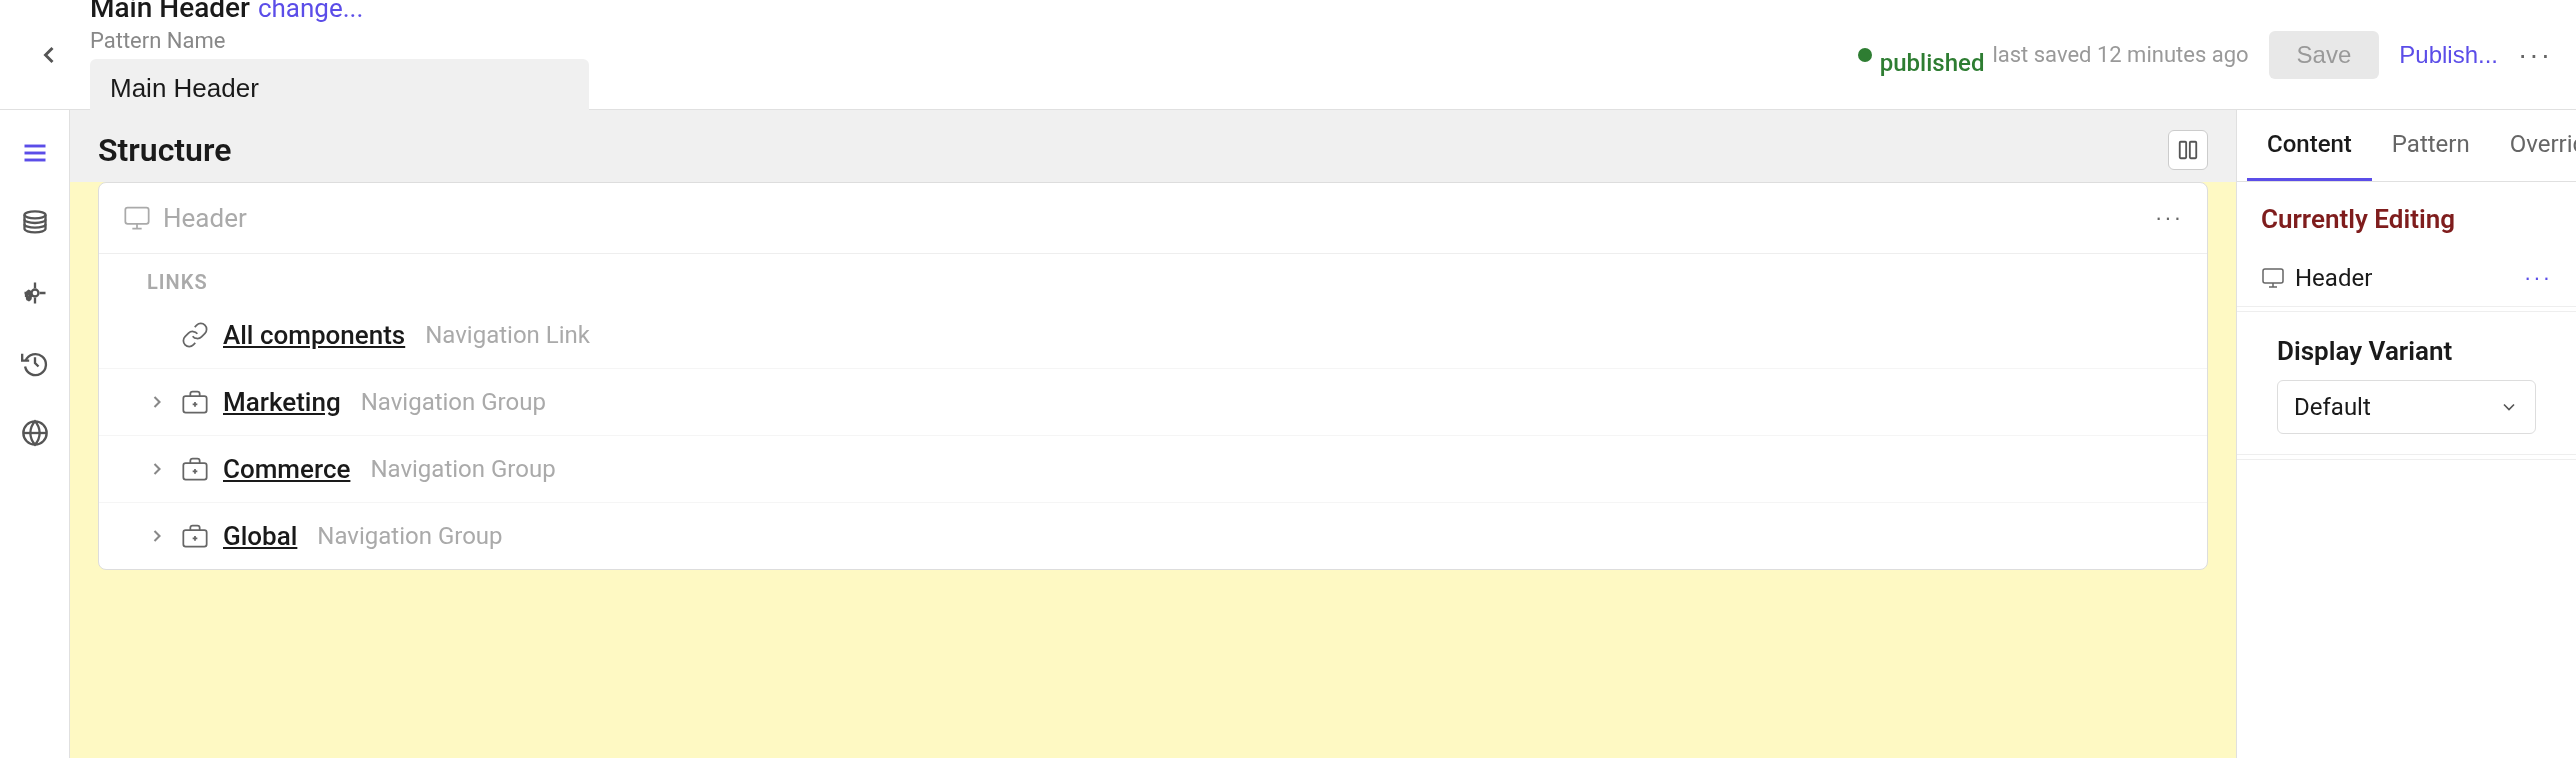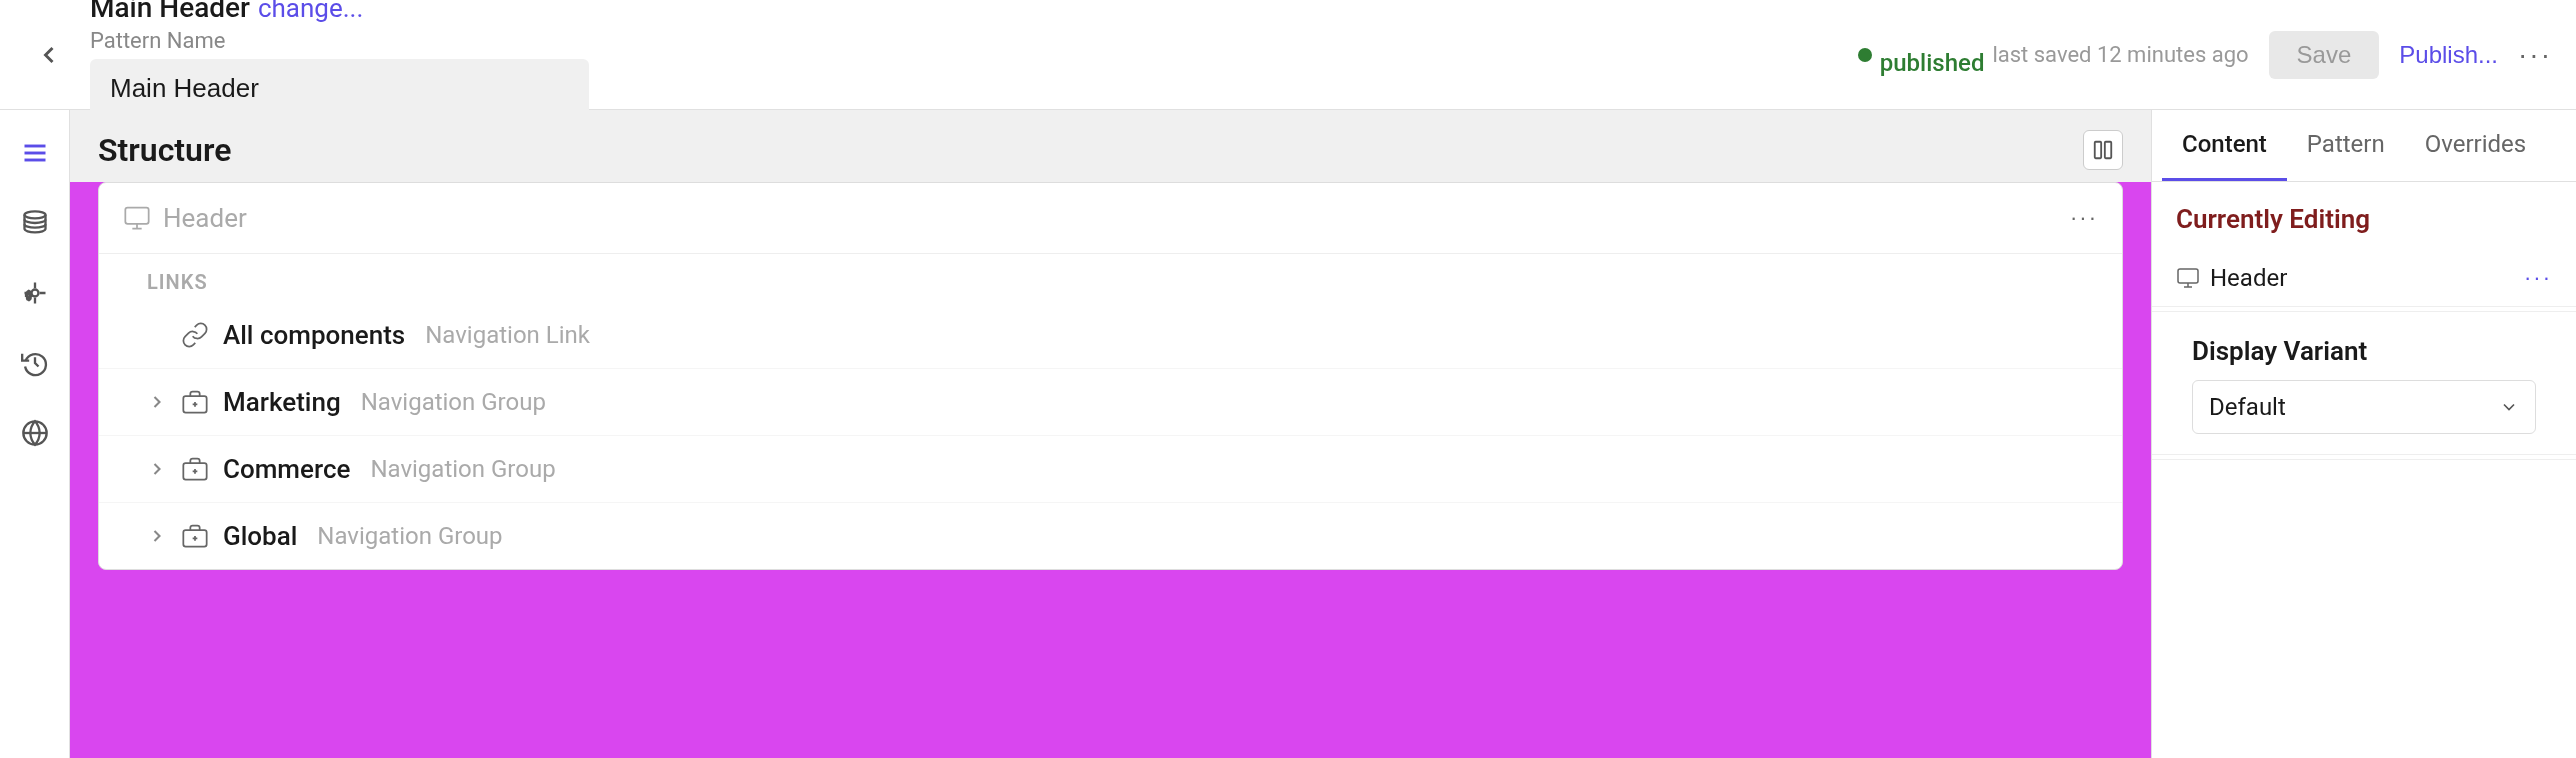--- a/index.html
+++ b/index.html
@@ -129,21 +129,21 @@
       color: #5b4de8;
     }
     .sidebar-icon svg {
       width: 28px;
       height: 28px;
     }
 
     
     .center-content {
       flex: 1;
-      background: #d946ef;
+      background: #fef9c3;
       display: flex;
       flex-direction: column;
       overflow: hidden;
     }
     .structure-header {
       display: flex;
       align-items: center;
       justify-content: space-between;
       padding: 20px 28px 12px;
       background: #f0f0f0;
@@ -232,30 +232,31 @@
     .item-icon {
       width: 28px;
       height: 28px;
       color: #666;
       flex-shrink: 0;
     }
     .item-name {
       font-size: 26px;
       font-weight: 500;
       color: #1a1a1a;
+      text-decoration: underline;
     }
     .item-type {
       font-size: 24px;
       color: #aaa;
       margin-left: 6px;
     }
 
     
     .right-panel {
-      width: 425px;
+      width: 340px;
       background: #ffffff;
       border-left: 1px solid #e0e0e0;
       display: flex;
       flex-direction: column;
       overflow: hidden;
     }
     .right-panel-tabs {
       display: flex;
       align-items: center;
       border-bottom: 1px solid #e0e0e0;

